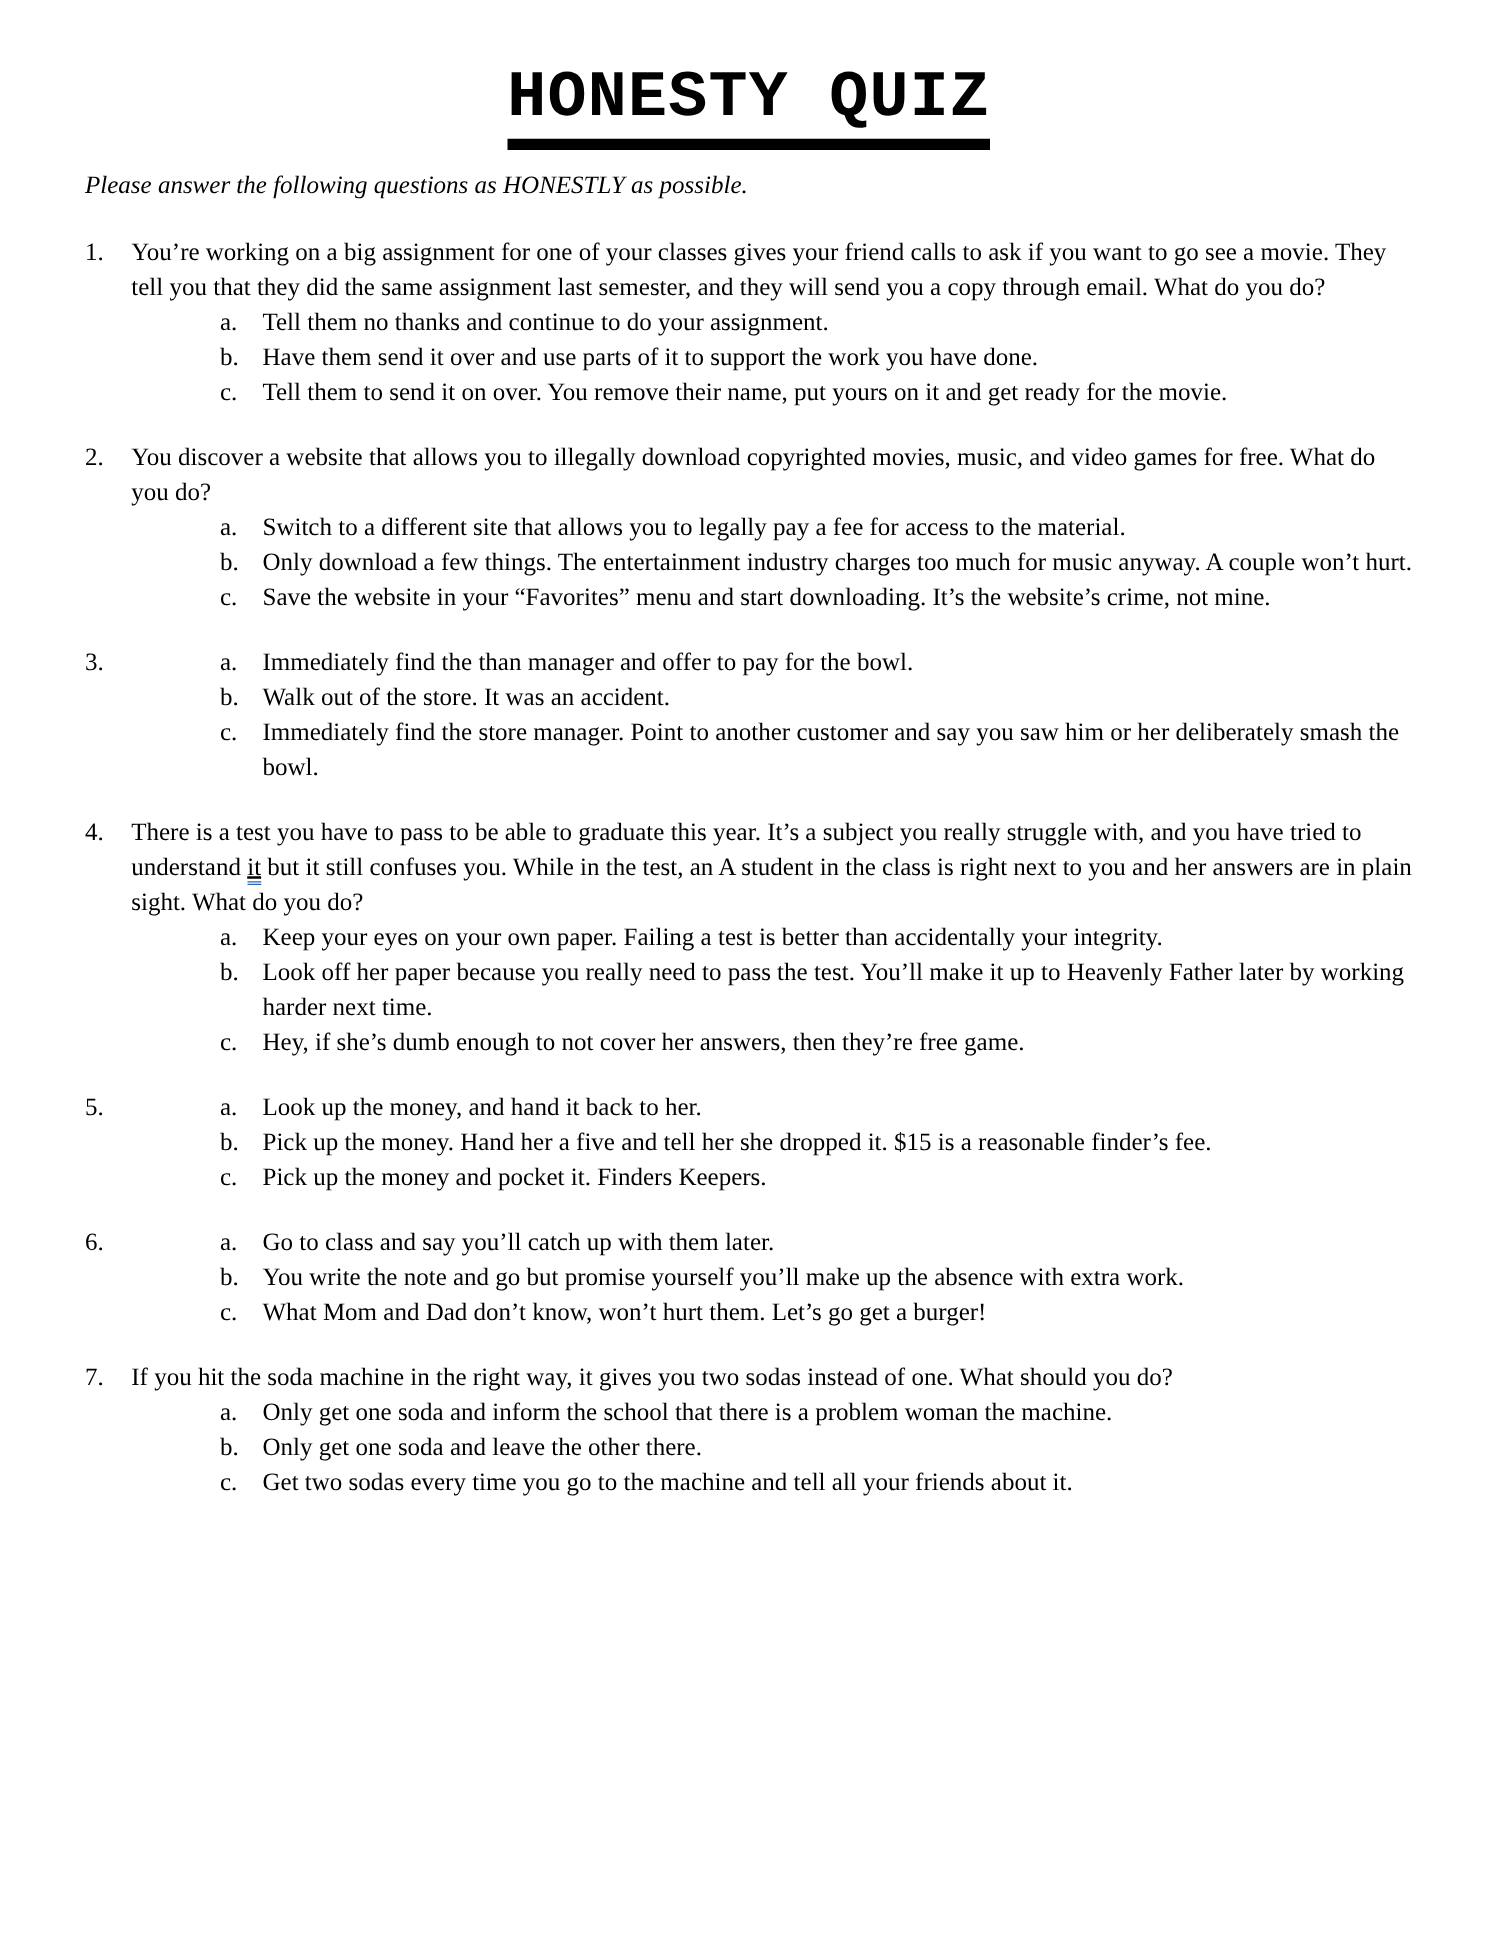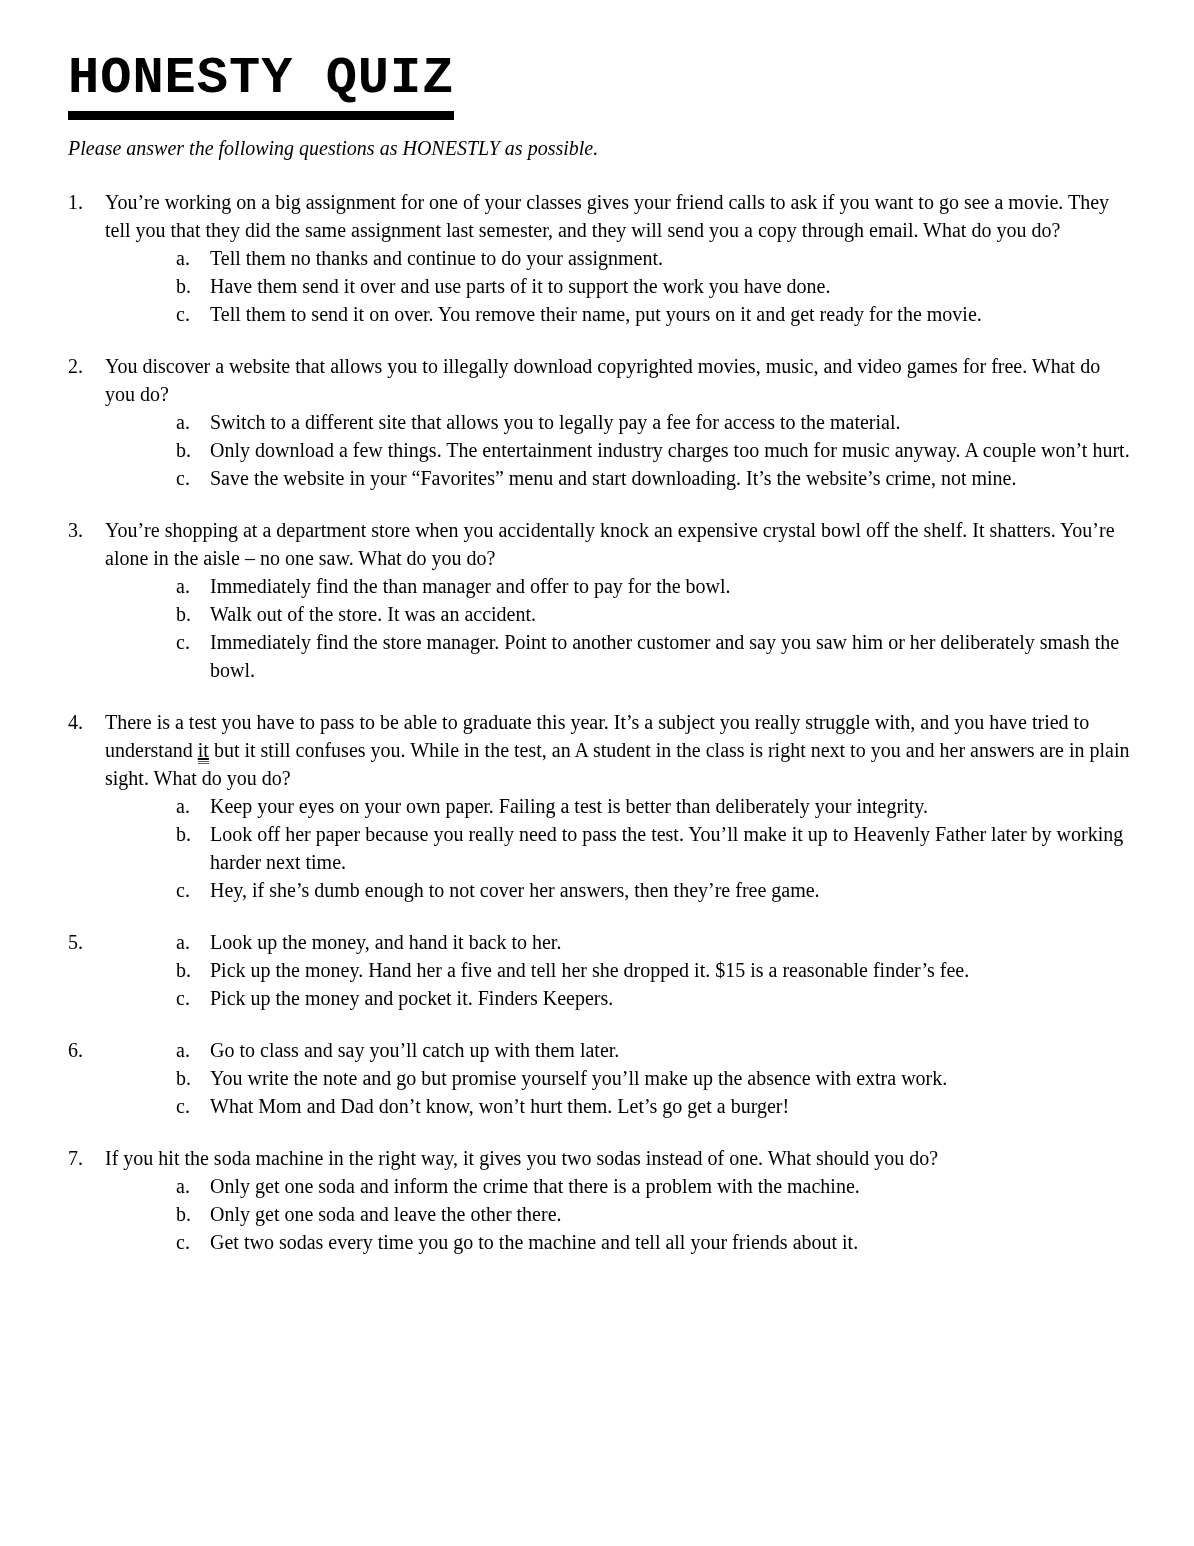--- a/index.html
+++ b/index.html
@@ -14,21 +14,21 @@
     font-family: "Liberation Serif", "DejaVu Serif", serif;
     font-size: 20px;
     line-height: 28px;
     color: #000000;
     box-sizing: border-box;
   }
   .page {
     padding: 52px 64px 0 68px;
   }
   .title-wrap {
-    text-align: left;
+    text-align: center;
     margin: 0 0 14px 0;
     text-decoration: underline;
   }
   .title-text {
     display: inline-block;
     font-family: "Liberation Mono", "DejaVu Sans Mono", monospace;
     font-weight: bold;
     font-size: 52px;
     line-height: 1.05;
     letter-spacing: 1px;
@@ -118,21 +118,20 @@
             <span class="opt-text">Only download a few things. The entertainment industry charges too much for music anyway. A couple won’t hurt.</span>
           </div>
           <div class="option">
             <span class="opt-letter">c.</span>
             <span class="opt-text">Save the website in your “Favorites” menu and start downloading.  It’s the website’s crime, not mine.</span>
           </div>
         </div>
       </div>
       <div class="question">
         <span class="q-num">3.</span>
-        <span class="q-text"><span>You’re shopping at a department store when you accidentally knock an expensive crystal bowl off the shelf. It shatters. You’re alone in the aisle – no one saw. What do you do?</span></span>
         <div class="options">
           <div class="option">
             <span class="opt-letter">a.</span>
             <span class="opt-text">Immediately find the than manager and offer to pay for the bowl.</span>
           </div>
           <div class="option">
             <span class="opt-letter">b.</span>
             <span class="opt-text">Walk out of the store. It was an accident.</span>
           </div>
           <div class="option">
@@ -140,21 +139,21 @@
             <span class="opt-text">Immediately find the store manager. Point to another customer and say you saw him or her deliberately smash the bowl.</span>
           </div>
         </div>
       </div>
       <div class="question">
         <span class="q-num">4.</span>
         <span class="q-text"><span>There is a test you have to pass to be able to graduate this year.  It’s a subject you really struggle with, and you have tried to understand </span><span class="grammar-mark">it</span><span> but it still confuses you.  While in the test, an A student in the class is right next to you and her answers are in plain sight. What do you do?</span></span>
         <div class="options">
           <div class="option">
             <span class="opt-letter">a.</span>
-            <span class="opt-text">Keep your eyes on your own paper.  Failing a test is better than deliberately your integrity.</span>
+            <span class="opt-text">Keep your eyes on your own paper.  Failing a test is better than accidentally your integrity.</span>
           </div>
           <div class="option">
             <span class="opt-letter">b.</span>
             <span class="opt-text">Look off her paper because you really need to pass the test.  You’ll make it up to Heavenly Father later by working harder next time.</span>
           </div>
           <div class="option">
             <span class="opt-letter">c.</span>
             <span class="opt-text">Hey, if she’s dumb enough to not cover her answers, then they’re free game.</span>
           </div>
         </div>
@@ -192,21 +191,21 @@
             <span class="opt-text">What Mom and Dad don’t know, won’t hurt them.  Let’s go get a burger!</span>
           </div>
         </div>
       </div>
       <div class="question">
         <span class="q-num">7.</span>
         <span class="q-text"><span>If you hit the soda machine in the right way, it gives you two sodas instead of one. What should you do?</span></span>
         <div class="options">
           <div class="option">
             <span class="opt-letter">a.</span>
-            <span class="opt-text">Only get one soda and inform the crime that there is a problem with the machine.</span>
+            <span class="opt-text">Only get one soda and inform the school that there is a problem woman the machine.</span>
           </div>
           <div class="option">
             <span class="opt-letter">b.</span>
             <span class="opt-text">Only get one soda and leave the other there.</span>
           </div>
           <div class="option">
             <span class="opt-letter">c.</span>
             <span class="opt-text">Get two sodas every time you go to the machine and tell all your friends about it.</span>
           </div>
         </div>

